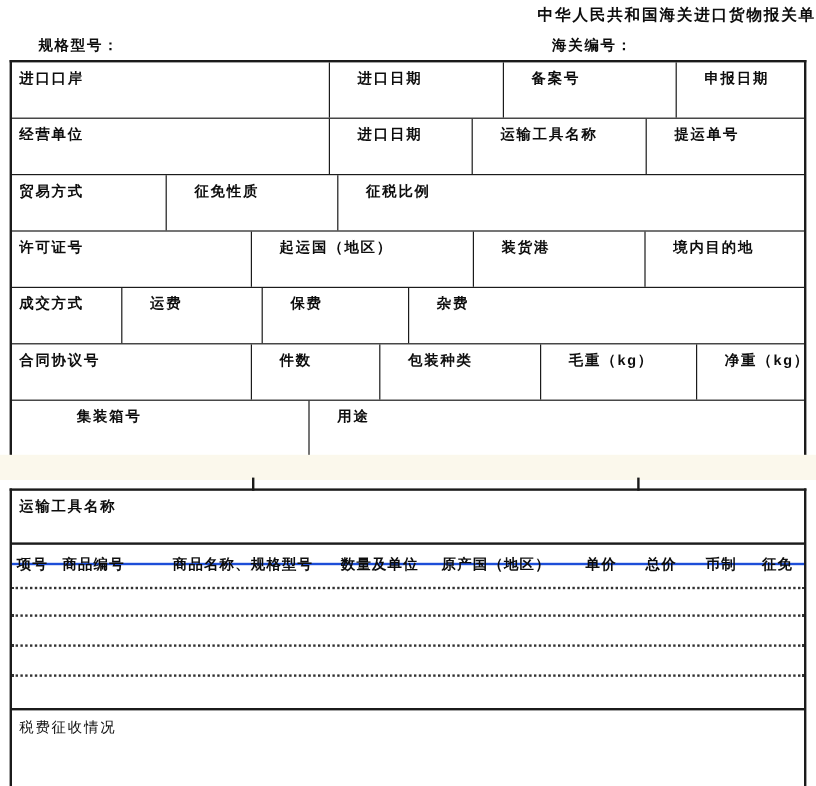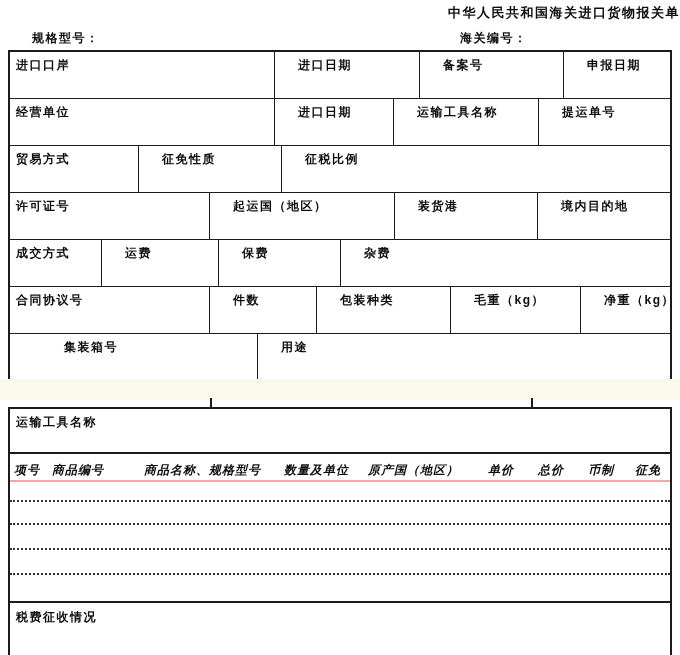--- a/index.html
+++ b/index.html
@@ -34,30 +34,30 @@
   .lower-box{
     position:absolute;top:407px;left:8px;width:664px;height:248px;box-sizing:border-box;
     border:2px solid #1b1b1b;border-bottom:none;
     display:flex;flex-direction:column;
   }
   .marks-area{
     height:45px;box-sizing:border-box;border-bottom:2px solid #1b1b1b;
     padding:5px 0 0 6px;font-size:12px;font-weight:bold;letter-spacing:1.5px;
   }
   .items-header{
-    position:relative;height:28px;box-sizing:border-box;border-bottom:2px solid #fca5a5;font-style:italic;
+    position:relative;height:17px;box-sizing:border-box;border-bottom:2px solid #1d4ed8;
   }
   .items-header span{
     position:absolute;top:8px;font-size:12px;font-weight:bold;letter-spacing:1px;white-space:nowrap;
   }
   .dotted-area{position:relative;height:119px;}
   .dotline{position:absolute;left:0;width:100%;border-top:2px dotted #333;}
   .tax-area{
     flex:1;box-sizing:border-box;border-top:2px solid #1b1b1b;
-    padding:6px 16px 0 6px;font-size:12px;font-weight:bold;letter-spacing:1.5px;
+    padding:6px 16px 0 6px;font-size:12px;font-weight:normal;letter-spacing:1.5px;
   }
 </style>
 </head>
 <body>
 
 <div class="page">
 
   <div class="title">中华人民共和国海关进口货物报关单</div>
   <div class="pre-entry">规格型号：</div>
   <div class="customs-no">海关编号：</div>

